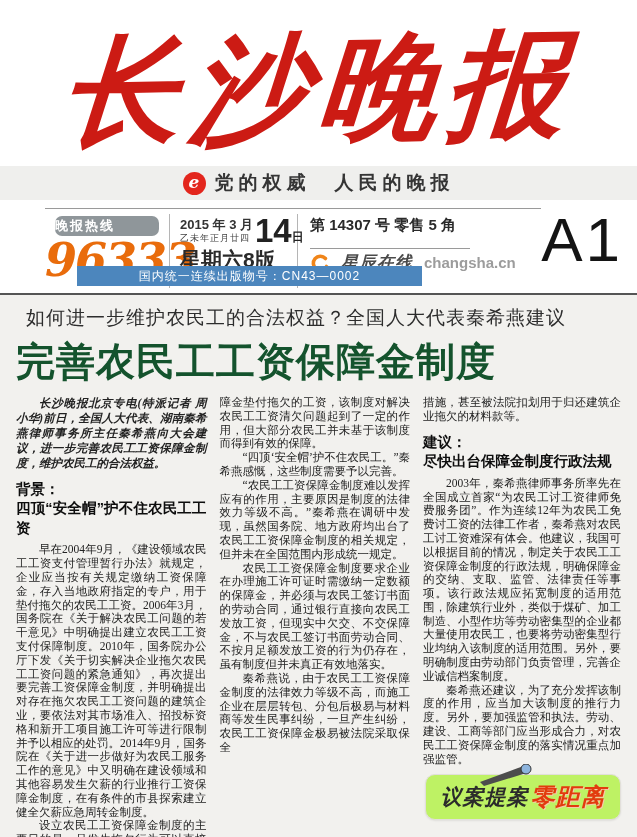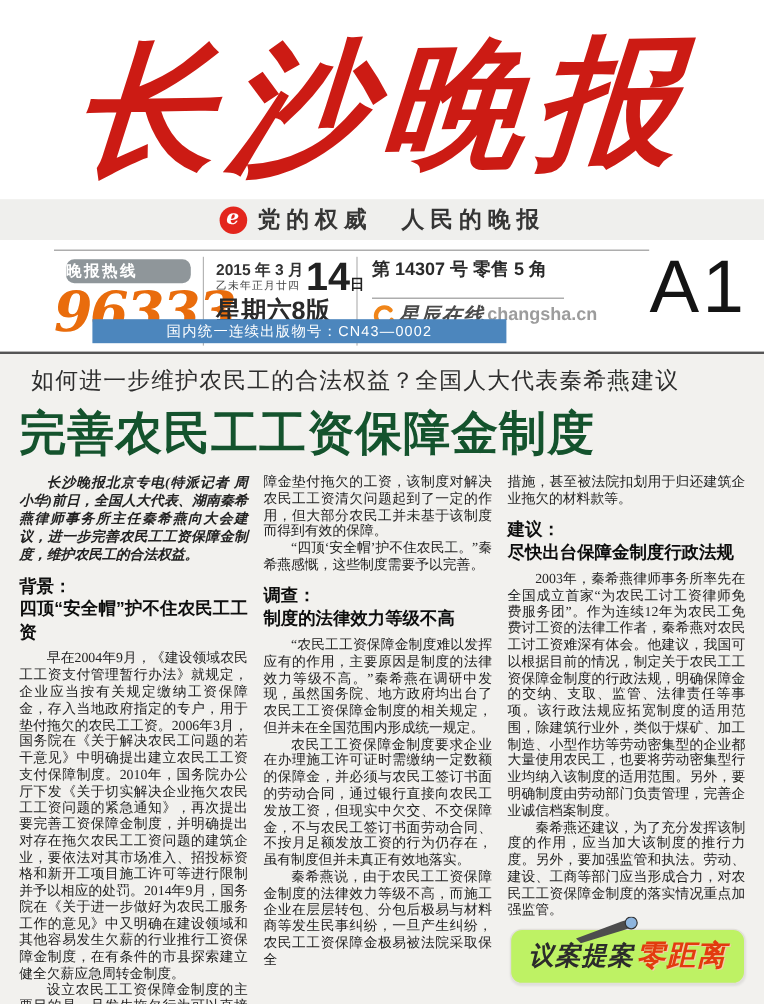--- a/index.html
+++ b/index.html
@@ -34,21 +34,21 @@
   .dateleft { padding-top:1px; }
   .date-line1 { font:bold 13px/16px "Liberation Sans",sans-serif; color:#333; white-space:nowrap; }
   .date-lunar { font:9px/11px "Liberation Sans",sans-serif; color:#444; letter-spacing:1px; white-space:nowrap; }
   .date-day { font:bold 33px/30px "Liberation Sans",sans-serif; color:#222; margin-left:2px; }
   .date-day-suffix { font:bold 12px/14px "Liberation Sans",sans-serif; color:#222; padding-top:14px; }
   .daterow2 { display:flex; margin-top:2px;
     font:bold 21px/24px "Liberation Sans",sans-serif; color:#2a2a2a; white-space:nowrap; }
   .issueblock { flex:1; padding:1px 6px 0 12px; }
   .issue-no { display:inline-block; font:bold 15px/19px "Liberation Sans",sans-serif; color:#2a2a2a;
     border-bottom:1px solid #9a9a9a; padding-bottom:14px; padding-right:14px; white-space:nowrap; }
-  .siterow { display:flex; align-items:center; gap:2px; margin-top:4px; }
+  .siterow { display:flex; align-items:center; gap:11px; margin-top:4px; }
   .site-name { font:bold italic 17px/20px "Liberation Sans",sans-serif; color:#4a4a4a; letter-spacing:1px; }
   .site-url { font:bold 15px/18px "Liberation Sans",sans-serif; color:#9c9c9c; }
   .pageno { width:82px; text-align:right;
     font:62px/64px "Liberation Sans",sans-serif; color:#141414; letter-spacing:3px; }
   .pubcode-bar { position:absolute; left:32px; top:57px; width:345px; height:20px;
     background:#4c86bd; color:#fff; text-align:center;
     font:12px/20px "Liberation Sans",sans-serif; letter-spacing:1px; }
 
   
   .article { margin-top:5px; border-top:2px solid #555; background:#f2f1ee;
@@ -138,24 +138,20 @@
         <div>背景：</div>
         <div>四顶“安全帽”护不住农民工工资</div>
       </div>
       <p class="indent">早在2004年9月，《建设领域农民工工资支付管理暂行办法》就规定，企业应当按有关规定缴纳工资保障金，存入当地政府指定的专户，用于垫付拖欠的农民工工资。2006年3月，国务院在《关于解决农民工问题的若干意见》中明确提出建立农民工工资支付保障制度。2010年，国务院办公厅下发《关于切实解决企业拖欠农民工工资问题的紧急通知》，再次提出要完善工资保障金制度，并明确提出对存在拖欠农民工工资问题的建筑企业，要依法对其市场准入、招投标资格和新开工项目施工许可等进行限制并予以相应的处罚。2014年9月，国务院在《关于进一步做好为农民工服务工作的意见》中又明确在建设领域和其他容易发生欠薪的行业推行工资保障金制度，在有条件的市县探索建立健全欠薪应急周转金制度。</p>
       <p class="indent">设立农民工工资保障金制度的主要目的是一旦发生拖欠行为可以直接用保</p>
     </div>
 
     <div class="col">
       <p>障金垫付拖欠的工资，该制度对解决农民工工资清欠问题起到了一定的作用，但大部分农民工并未基于该制度而得到有效的保障。</p>
       <p class="indent">“四顶‘安全帽’护不住农民工。”秦希燕感慨，这些制度需要予以完善。</p>
-      <div class="subhead">
-        <div>调查：</div>
-        <div>制度的法律效力等级不高</div>
-      </div>
       <p class="indent">“农民工工资保障金制度难以发挥应有的作用，主要原因是制度的法律效力等级不高。”秦希燕在调研中发现，虽然国务院、地方政府均出台了农民工工资保障金制度的相关规定，但并未在全国范围内形成统一规定。</p>
       <p class="indent">农民工工资保障金制度要求企业在办理施工许可证时需缴纳一定数额的保障金，并必须与农民工签订书面的劳动合同，通过银行直接向农民工发放工资，但现实中欠交、不交保障金，不与农民工签订书面劳动合同、不按月足额发放工资的行为仍存在，虽有制度但并未真正有效地落实。</p>
       <p class="indent">秦希燕说，由于农民工工资保障金制度的法律效力等级不高，而施工企业在层层转包、分包后极易与材料商等发生民事纠纷，一旦产生纠纷，农民工工资保障金极易被法院采取保全</p>
     </div>
 
     <div class="col">
       <p>措施，甚至被法院扣划用于归还建筑企业拖欠的材料款等。</p>
       <div class="subhead">
         <div>建议：</div>
         <div>尽快出台保障金制度行政法规</div>

